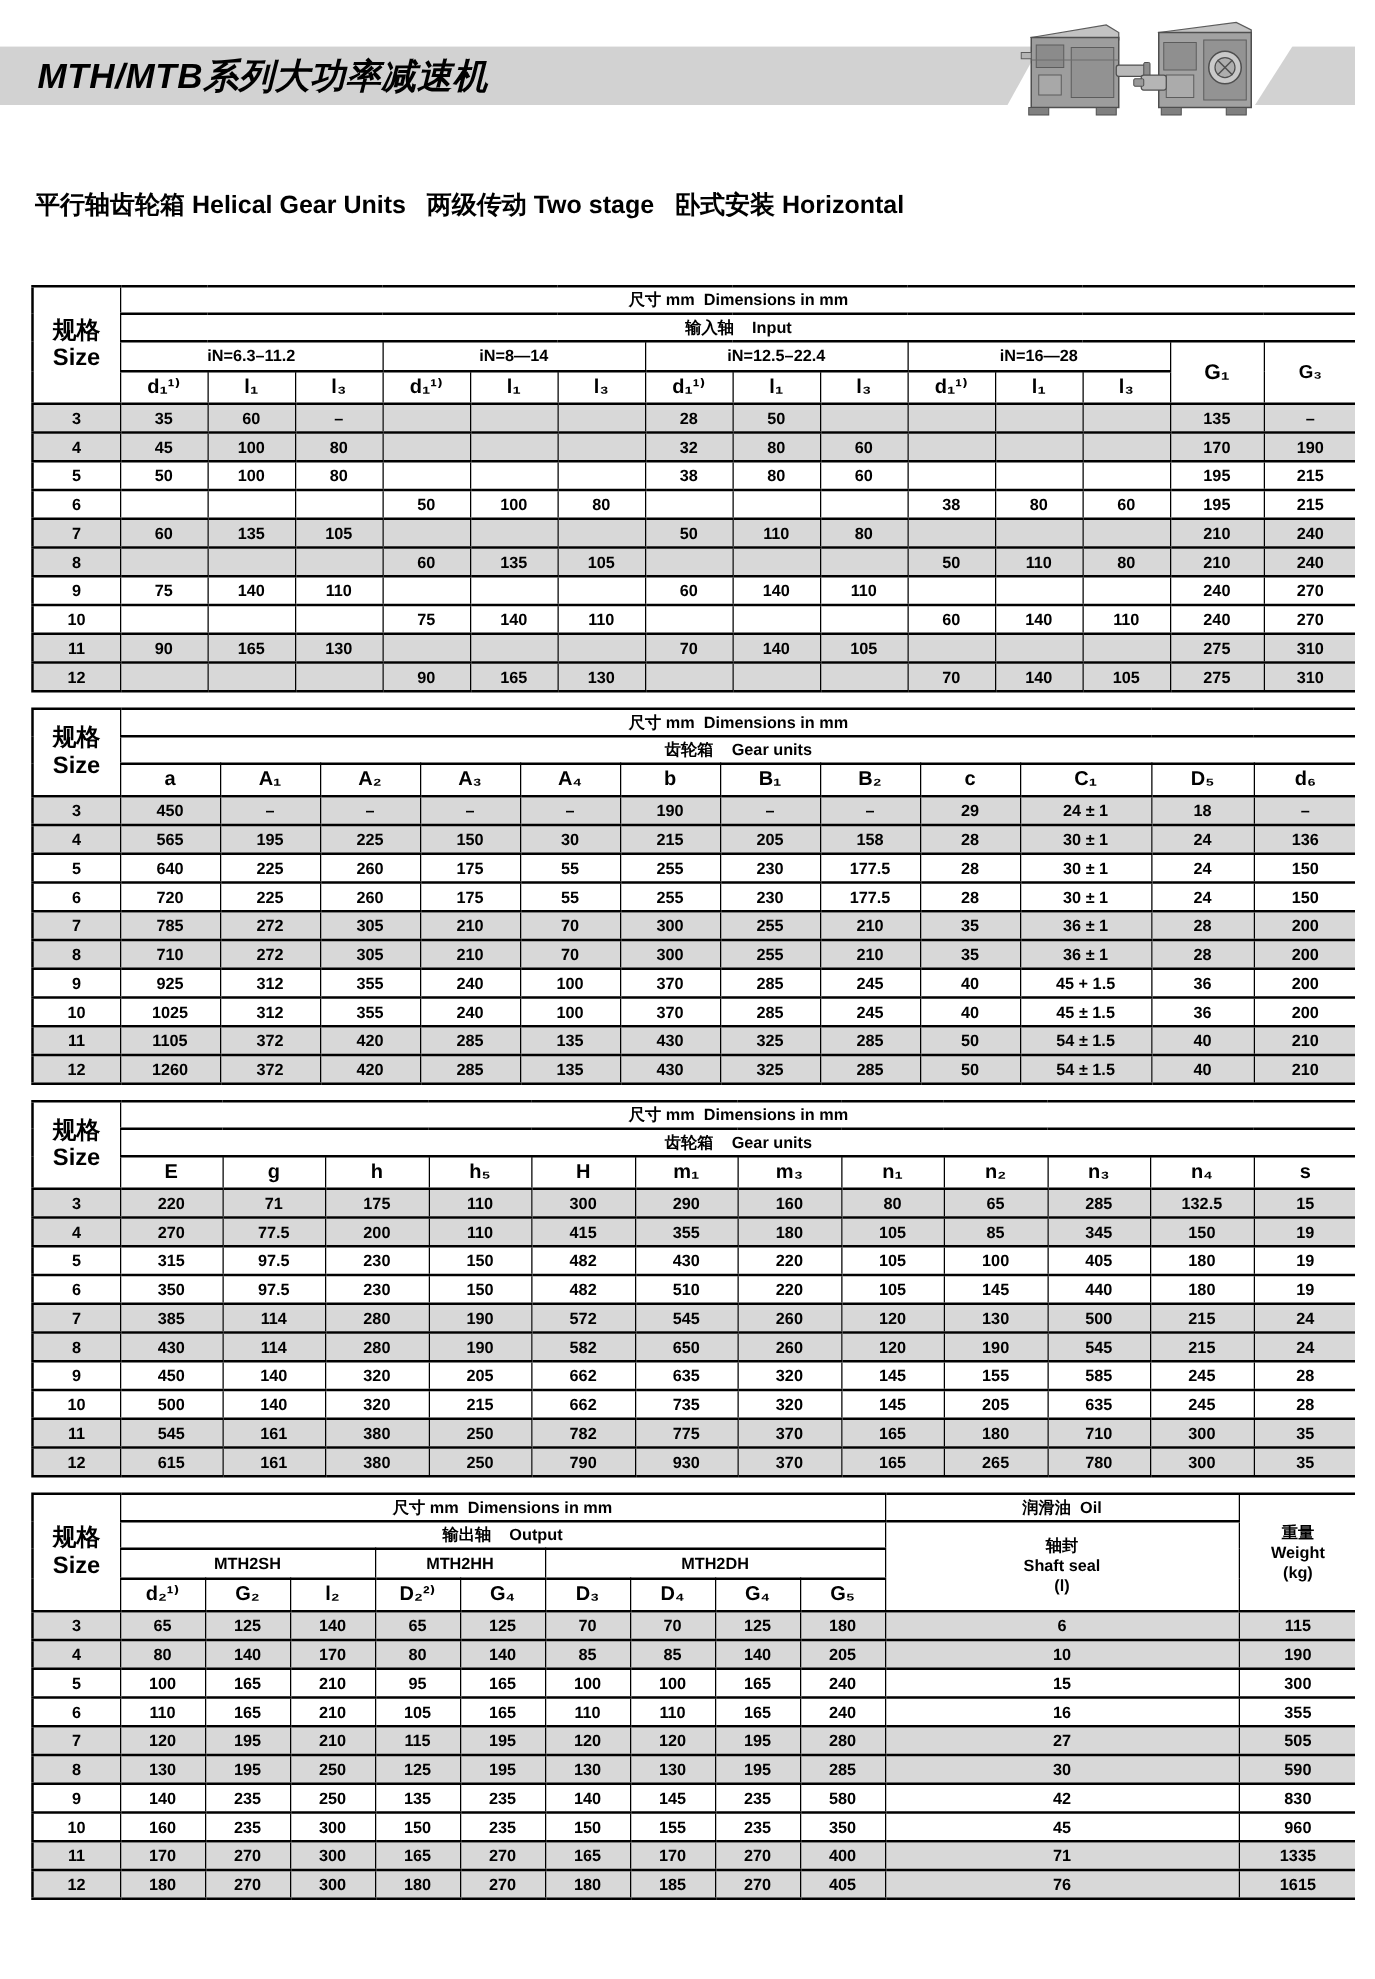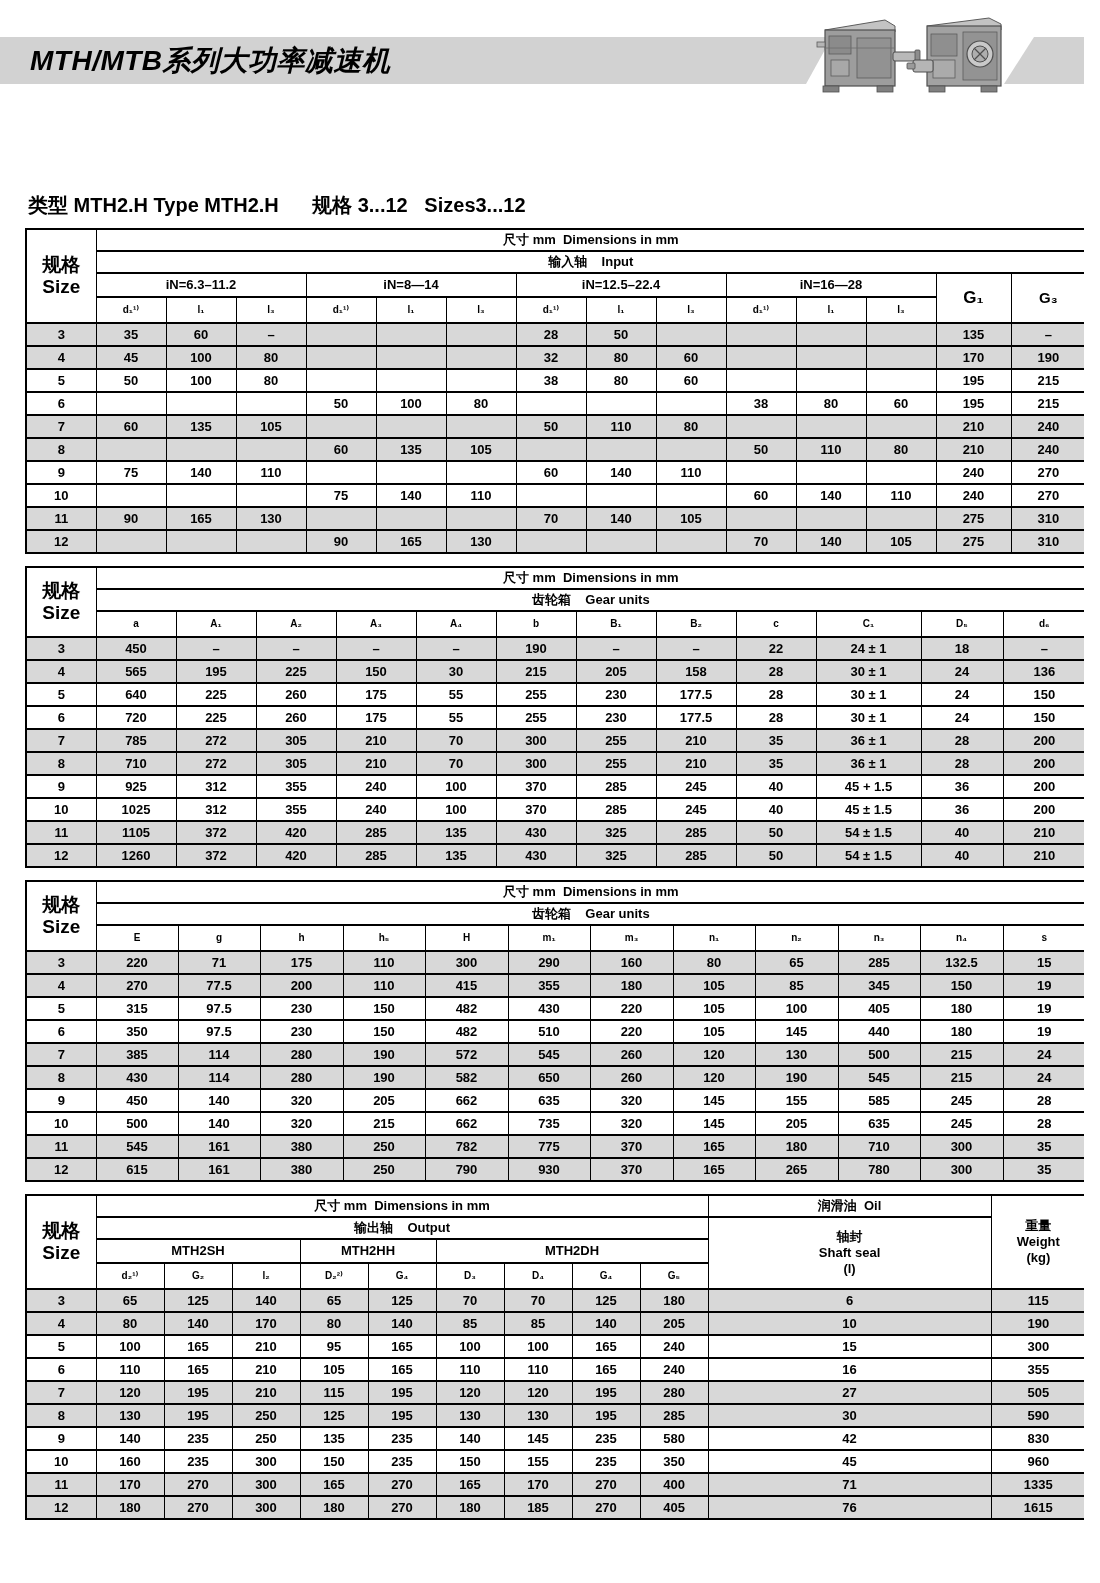--- a/index.html
+++ b/index.html
@@ -25,21 +25,21 @@
   .tables{position:absolute;left:25px;top:228px;width:1060px;}
   table{border-collapse:collapse;table-layout:fixed;width:1060px;margin:0 0 12px 0;
         border:2px solid #000;}
   th,td{border:1px solid #000;border-top-width:2px;border-bottom-width:2px;
         text-align:center;vertical-align:middle;padding:0;
         font-size:13px;font-weight:bold;line-height:1.05;overflow:hidden;}
   td{height:21px;}
   tr.hr1 th{height:20px;margin-top:22px;}
   tr.hr2 th{height:20px;}
   tr.hr3 th{height:22px;}
-  tr.hr4 th{height:24px;font-size:10px;}
+  tr.hr4 th{height:24px;font-size:16px;}
   tr.shade td{background:#d8d8d8;}
   th{background:#ffffff;font-size:13px;}
   .size-head{font-size:19px;line-height:1.15;}
   .multiline{line-height:1.25;font-size:13px;}
 </style>
 </head>
 <body>
 
 <div id="page">
 
@@ -73,21 +73,21 @@
       <line x1="67" y1="40" x2="55" y2="52" stroke="#4f4f4f" stroke-width="1.2"></line>
       <rect x="12" y="26" width="26" height="22" fill="#8f8f8f" stroke="#5c5c5c" stroke-width="0.8"></rect>
       <rect x="14" y="52" width="22" height="18" fill="#ababab" stroke="#5c5c5c" stroke-width="0.8"></rect>
       <rect x="-6" y="52" width="20" height="12" rx="2" fill="#b5b5b5" stroke="#4f4f4f" stroke-width="1"></rect>
       <rect x="-12" y="55" width="8" height="6" rx="1" fill="#9a9a9a" stroke="#4f4f4f" stroke-width="0.8"></rect>
       <rect x="10" y="78" width="16" height="6" fill="#808080" stroke="#4f4f4f" stroke-width="0.8"></rect>
       <rect x="62" y="78" width="16" height="6" fill="#808080" stroke="#4f4f4f" stroke-width="0.8"></rect>
     </g>
   </svg>
 
-  <div class="subtitle sub2">类型 MTH2.H Type MTH2.H&nbsp;&nbsp;&nbsp;&nbsp;&nbsp;&nbsp;规格 3...12&nbsp;&nbsp;&nbsp;Sizes3...12</div>
+  <div class="subtitle sub1">平行轴齿轮箱 Helical Gear Units&nbsp;&nbsp;&nbsp;两级传动 Two stage&nbsp;&nbsp;&nbsp;卧式安装 Horizontal</div>
 
   <div class="tables">
 
     <table>
       <colgroup>
         <col style="width:70px">
           <col style="width:70px">
           <col style="width:70px">
           <col style="width:70px">
         <col style="width:70px">
@@ -356,21 +356,21 @@
           <tr class="shade">
             <td>3</td>
             <td>450</td>
             <td>–</td>
             <td>–</td>
             <td>–</td>
             <td>–</td>
             <td>190</td>
             <td>–</td>
             <td>–</td>
-            <td>22</td>
+            <td>29</td>
             <td>24 ± 1</td>
             <td>18</td>
             <td>–</td>
           </tr>
           <tr class="shade">
             <td>4</td>
             <td>565</td>
             <td>195</td>
             <td>225</td>
             <td>150</td>

